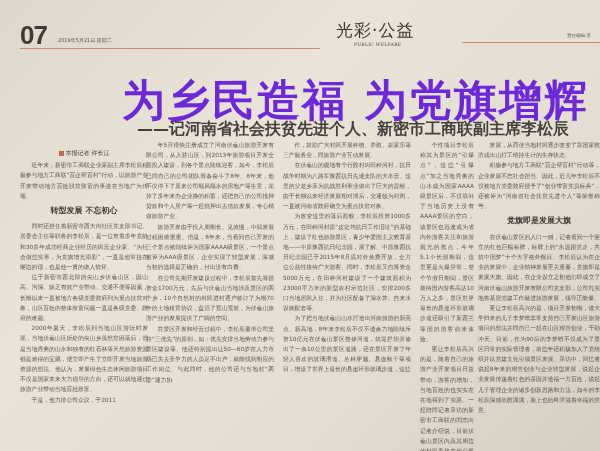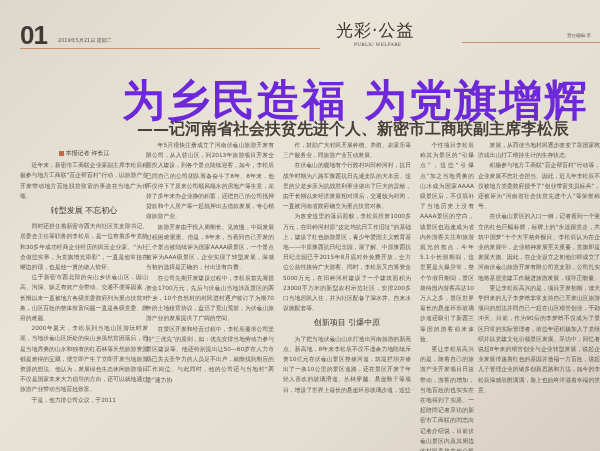--- a/index.html
+++ b/index.html
@@ -54,35 +54,35 @@
     }
     
     .col {
       position: absolute; top: 140px; width: 128px;
       font-size: 5.8px; line-height: 10.2px; color: #5a544e;
       text-align: justify; overflow: hidden; height: 311px;
     }
     .col p { margin: 0; text-indent: 2em; }
     .col h3 {
       margin: 5px 0 5px; text-align: center; font-size: 8px;
-      font-weight: 400; color: #3f3a36; text-indent: 0;
+      font-weight: 700; color: #3f3a36; text-indent: 0;
     }
     .byline { text-align: center; font-size: 6px; color: #4a443f; margin-bottom: 2px; text-indent: 0; }
     .byline .mark { display: inline-block; width: 5px; height: 5px; background: #c26a45; margin-right: 2px; vertical-align: middle; }
     #c1 { left: 20px; top: 148px; height: 303px; }
     #c2 { left: 146px; top: 140px; }
     #c3 { left: 283px; top: 140px; }
     #c4 { left: 420px; top: 140px; }
     #c4 { width: 58px; }
   </style>
 </head>
 <body>
 
 <div class="page">
-  <div class="page-no">01</div>
+  <div class="page-no">07</div>
   <div class="date">2019年5月21日 星期二</div>
   <div class="rule-left"></div>
   <div class="section-title">光彩·公益</div>
   <div class="section-sub">PUBLIC WELFARE</div>
   <div class="rule-right"></div>
   <div class="editor">责任编辑:李</div>
 
   <div class="headline">为乡民造福 为党旗增辉</div>
   <div class="subhead">——记河南省社会扶贫先进个人、新密市工商联副主席李松辰</div>
 
@@ -103,29 +103,29 @@
         <p>旅游开发由于投入周期长、见效慢，中间发展过程困难重重。但是，8年来，当看到自己开发的三个景点被陆续评为国家AAAA级景区，一个景点被评为AAA级景区，企业实现了转型发展，深感当初的选择是正确的，付出没有白费。</p>
         <p>在公司先期开发建设过程中，李松辰首先筹措资金1700万元，先后与伏羲山当地涉及景区的两个乡，10个自然村的村民进村逐户签订了为期70年的土地租赁协议，盘活了荒山荒坡，为伏羲山旅游产业的发展提供了广阔的空间。</p>
         <p>在景区开发和经营过程中，李松辰要求公司坚持“三优先”的原则，如：优先安排当地劳动力参与景区建设等。他还特别提出让50—60岁在人力市场已失去竞争力的人员足不出户，就能找到相应的工作岗位。与此同时，他的公司还与当地村“两委”通力协</p>
       </div>
     </div>
   <div class="col" id="c3">
       <div>
         <p>作，鼓励广大村民开展种植、养殖、农家乐等三产服务业，同旅游产业互动发展。</p>
         <p>在伏羲山的腹地有个行政村叫田种河村，抗日战争时期为八路军豫西抗日先遣支队的大本营。这里的父老乡亲为抗战胜利事业做出了巨大的贡献，由于长期以来经济发展相对滞后，交通较为封闭，一直被河南省政府确立为重点扶贫对象。</p>
         <p>为改变这里的落后面貌，李松辰投资1000多万元，在田种河村原“皮定均抗日工作旧址”的基础上，建设了红色旅游景区，青少年爱国主义教育基地——中原豫西抗日纪念园，展了解。中原豫西抗日纪念园已于2015年8月底对外免费开放，全方位公益性接待广大游客。同时，李松辰又自筹资金5000万元，在田种河村建设了一个建筑面积为23000平方米的新型农村示范社区，安排200多口当地居民入住，并为社区配备了深水井、自来水设施配套等。</p>
-        <h3>创新项目 引爆中原</h3>
         <p>为了把当地伏羲山山水打造出河南旅游的新亮点、新高地，8年来李松辰不仅不遗余力地陆续斥资10亿元在伏羲山景区整修河道，筑堤拦坝并修出了一条10公里的景区道路，还在景区开发了年轻人喜欢的玻璃滑道、丛林穿越、悬崖秋千等项目，增设了世界上最长的悬崖环形玻璃步道，这些</p>
       </div>
     </div>
   <div class="col" id="c4" style="width: 54px; left: 420px;">
       <div>
         <p>个性项目李松辰称其为景区的“引爆点”，这些“引爆点”加之当地秀美的山水成为国家AAAA级景区后，不仅填补了当地历史上没有AAAA景区的空白，该景区也迅速成为省内外游客关注和旅游观光的焦点，今年5.1小长假期间，这里更是火爆异常，整个节假日期间，景区接待国内游客高达10万人之多，景区世界最长的悬崖环形玻璃步道还吸引了新西兰等国的游客前来体验。</p>
         <p>更让李松辰高兴的是，随着自己的旅游产业开发项目日益带动，游客的增加，当地百姓的也实实在在地得到了实惠。一起陪同记者采访的新密市工商联的同志向记者介绍说，目前伏羲山景区内及其周边的村民直接在他公司就业的就有200余人，普通员工每年工资可收入20000余元，与旅游产业开发前村民平均年收入不足4000元相比，已增加了近6倍。一些开农家乐者收入则更高，年收入可达10多万元，个别户甚至收入更高。据不完全统计，近8年来，李松辰拨付当地工人施工建设，仅工资一项就达上亿元。</p>
       </div>
     </div>
 <div class="col" style="left: 478px; width: 122px; top: 140px;">
       <p>发展，从而使当地村民逐步改变了靠国家救济或出山打工维持生计的生存状态。</p>
       <p>积极参与地方工商联“百企帮百村”行动等，企业发展不忘社会担当。因此，近几年李松辰不仅被地方党委政府授予了“创业带富党员标兵”，还被评为“河南省社会扶贫先进个人”等荣誉称号。</p>
+      <h3>党旗即是发展大旗</h3>
       <p>在伏羲山景区的入口一侧，记者看到一个竖立的红色巨幅标牌，标牌上的“永远跟党走，共筑中国梦”十个大字格外醒目。李松辰认为在企业的发展中，企业精神发展至关重要，党旗即是发展大旗。因此，在企业设立之初他们即成立了河南伏羲山旅游开发有限公司党支部，公司扎实地将基层党建工作融进旅游发展，领导正能量。</p>
       <p>更让李松辰高兴的是，项目开发初期，读大学归来的儿子李梦晗非常支持自己开发山区旅游项目的想法并同自己一起在山区艰苦创业，干劲冲天。目前，作为90后的李梦晗不仅成为了景区日常的实际管理者，前些年还积极加入了党组织并以党建文化引领景区发展。采访中，回忆者说起8年来的艰苦创业与企业转型发展，说起企业发展传递着红色的基因并造福一方百姓，说起儿子管理企业的诸多创新思路和方法，如今的李松辰深感欣慰满满，脸上也始终洋溢着幸福的笑意。</p>
     </div>
   </div>
 
 </body></html>

